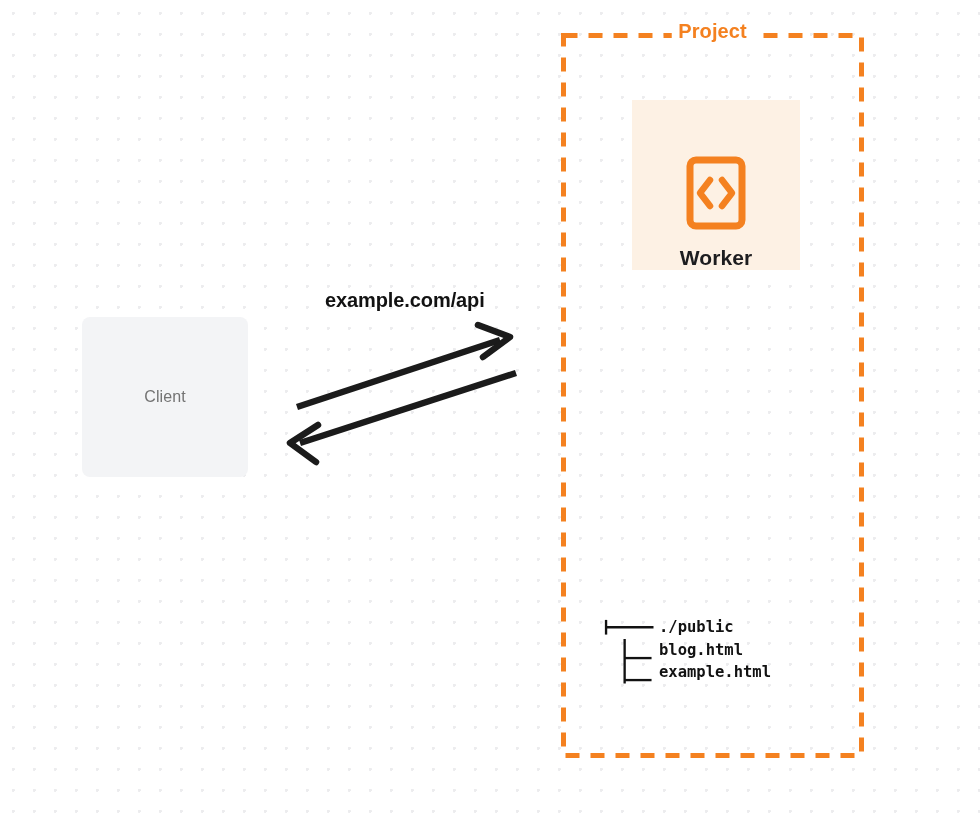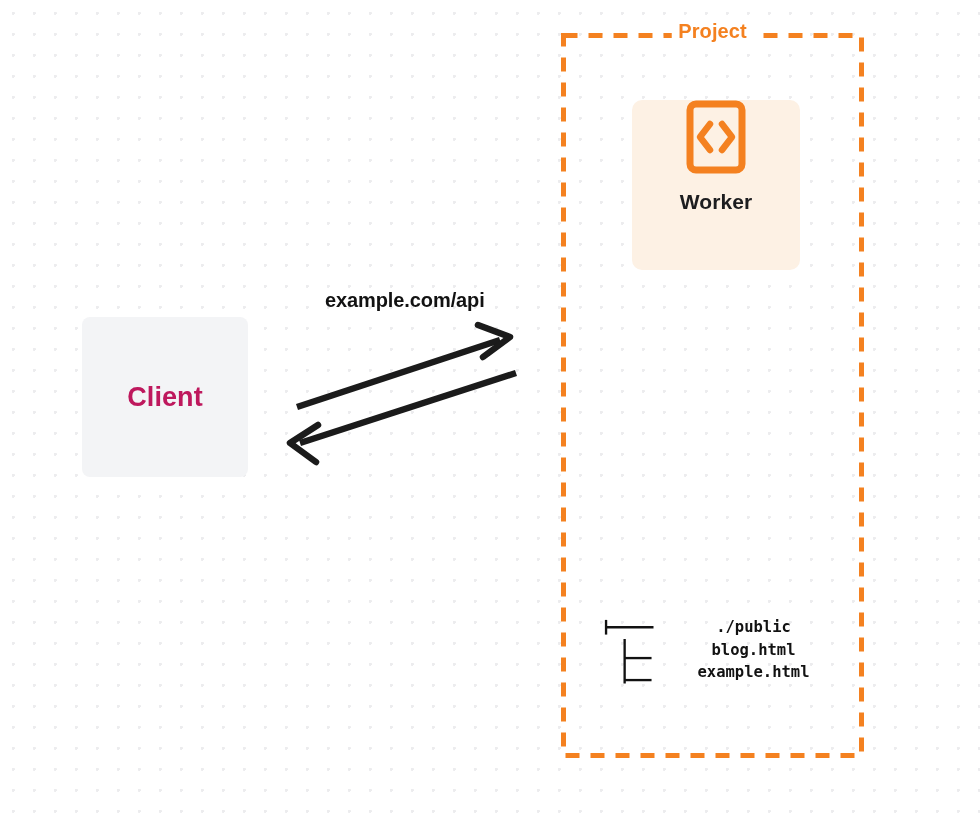--- a/index.html
+++ b/index.html
@@ -32,23 +32,23 @@
     top: 317px;
     width: 166px;
     height: 160px;
     background: #f3f4f6;
     border-radius: 8px;
     display: flex;
     align-items: center;
     justify-content: center;
   }
   #client-box .node-label {
-    font-size: 27px;
-    font-weight: bold;
-    color: #be185d;
+    font-size: 16px;
+    font-weight: normal;
+    color: #737373;
     letter-spacing: 0.1px;
   }
 
   
   #request-label {
     position: absolute;
     left: 325px;
     top: 289px;
     font-size: 20px;
     font-weight: bold;
@@ -91,25 +91,25 @@
     font-weight: bold;
     color: #f48120;
     white-space: nowrap;
     letter-spacing: 0.1px;
   }
 
   
   .resource-card {
     position: absolute;
     background: #fdf1e4;
-    border-radius: 10px;
+    border-radius: 0;
     display: flex;
     flex-direction: column;
     align-items: center;
-    justify-content: flex-start;
+    justify-content: flex-end;
   }
   #worker-card {
     left: 71px;
     top: 67px;
     width: 168px;
     height: 170px;
   }
   #assets-card {
     left: 67px;
     top: 413px;
@@ -144,21 +144,21 @@
     align-items: center;
     height: 22.5px;
     position: relative;
   }
   .tree-branch {
     position: relative;
     flex: 0 0 auto;
   }
   .tree-name {
     flex: 1 1 auto;
-    text-align: center;
+    text-align: left;
     white-space: pre;
   }
   .tree-root-branch {
     width: 56px;
     height: 22.5px;
   }
   .tree-child-branch {
     width: 56px;
     height: 22.5px;
   }

